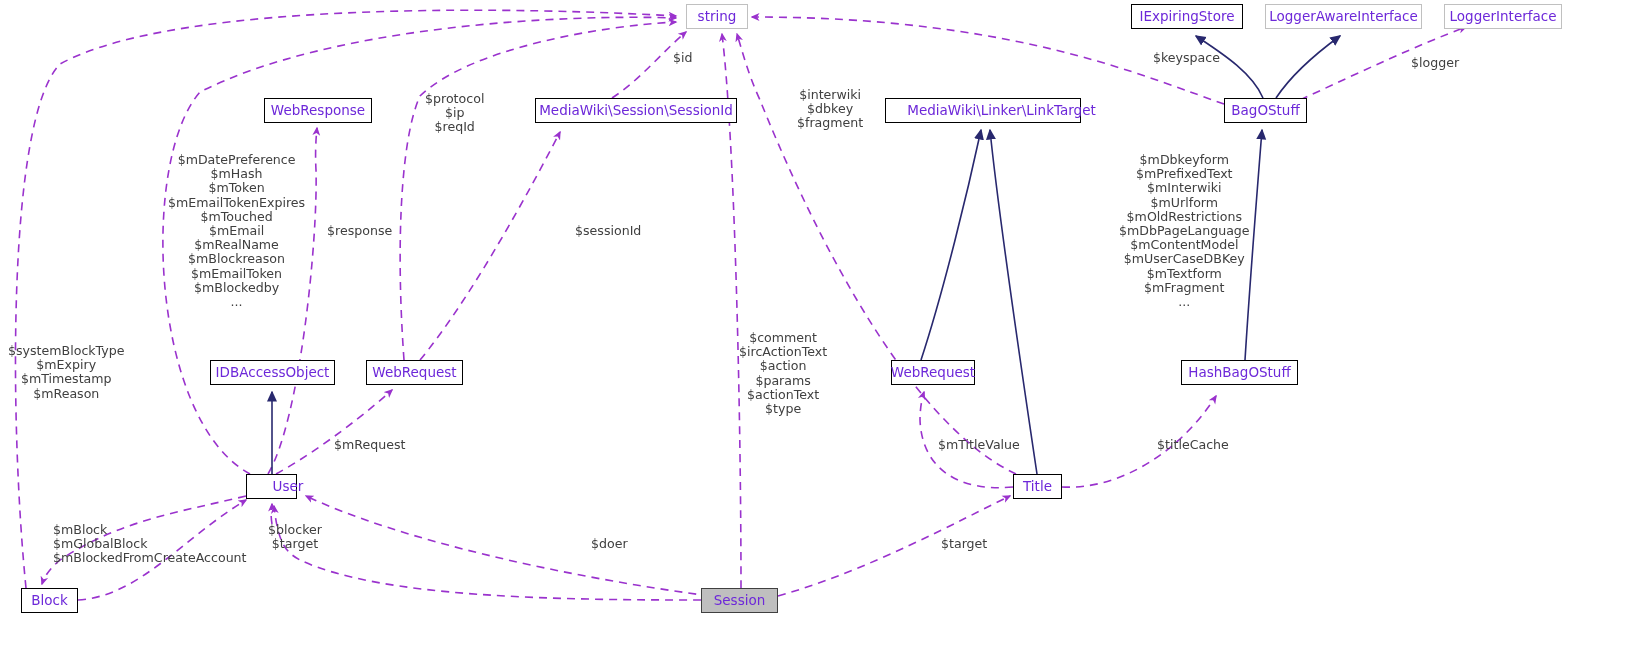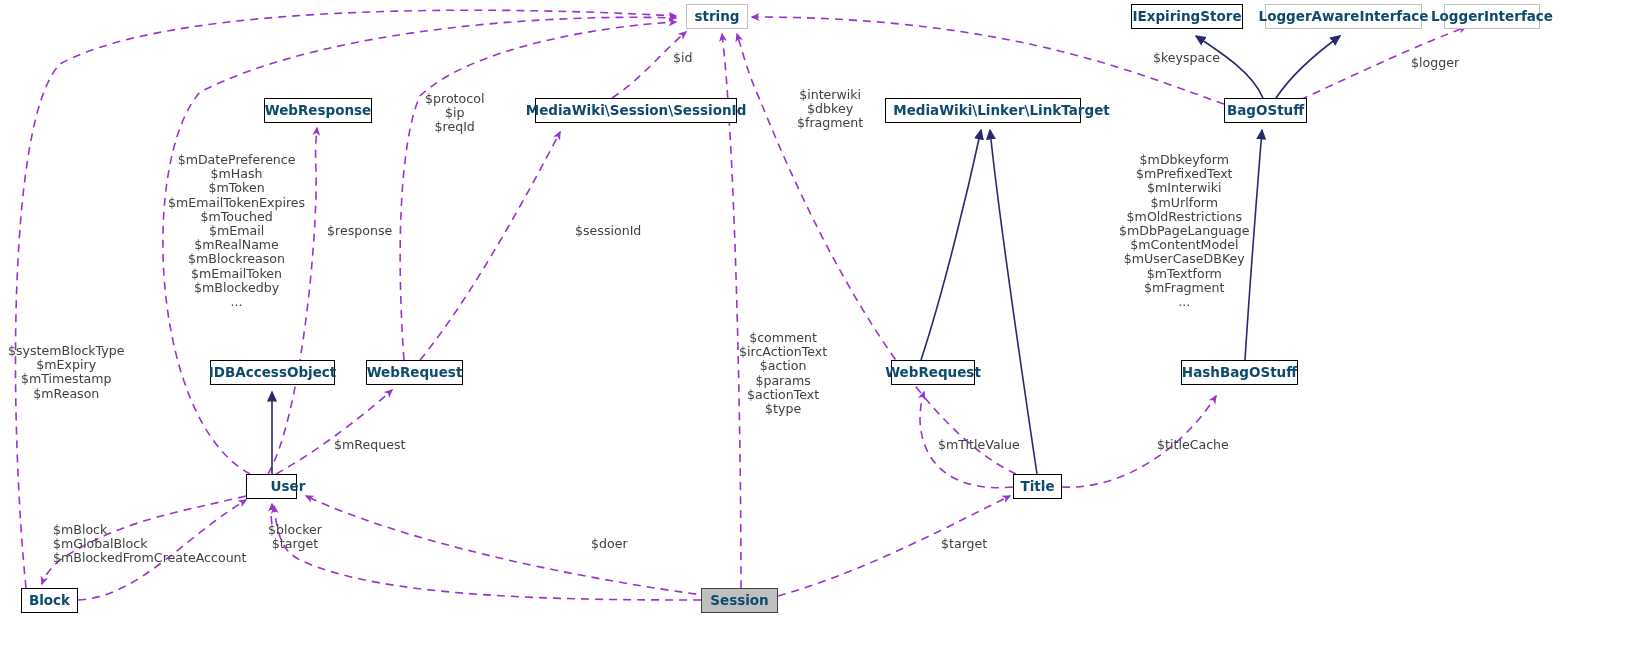--- a/index.html
+++ b/index.html
@@ -22,30 +22,29 @@
     left: 0;
     top: 0;
     width: 1643px;
     height: 649px;
   }
   .node {
     position: absolute;
     box-sizing: border-box;
     background: #ffffff;
     border: 1px solid #000000;
-    color: #0c4a6e;
+    color: #6d28d9;
     font-size: 13.5px;
     line-height: 1;
     display: flex;
     align-items: center;
     justify-content: center;
     white-space: nowrap;
     padding: 0 7px;
     z-index: 3;
-    font-weight: bold;
   }
   .node.light {
     border: 1px solid #c0c0c0;
   }
   .node.highlight {
     background: #bfbfbf;
     border: 1px solid #404040;
   }
   .edge-label {
     position: absolute;
@@ -125,21 +124,21 @@
 
   <div class="node light" style="left:686px; top:4px; width:62px; height:25px;">
     <span>string</span>
   </div>
   <div class="node" style="left:1131px; top:4px; width:112px; height:25px;">
     <span>IExpiringStore</span>
   </div>
   <div class="node light" style="left:1265px; top:4px; width:157px; height:25px;">
     <span>LoggerAwareInterface</span>
   </div>
-  <div class="node light" style="left:1444px; top:4px; width:96px; height:25px;">
+  <div class="node light" style="left:1444px; top:4px; width:118px; height:25px;">
     <span>LoggerInterface</span>
   </div>
   <div class="node" style="left:264px; top:98px; width:108px; height:25px;">
     <span>WebResponse</span>
   </div>
   <div class="node" style="left:524px; top:98px; width:202px; height:25px;margin-left:11px;">
     <span>MediaWiki\Session\SessionId</span>
   </div>
   <div class="node" style="left:885px; top:98px; width:196px; height:25px;padding-left:44px;">
     <span>MediaWiki\Linker\LinkTarget</span>

